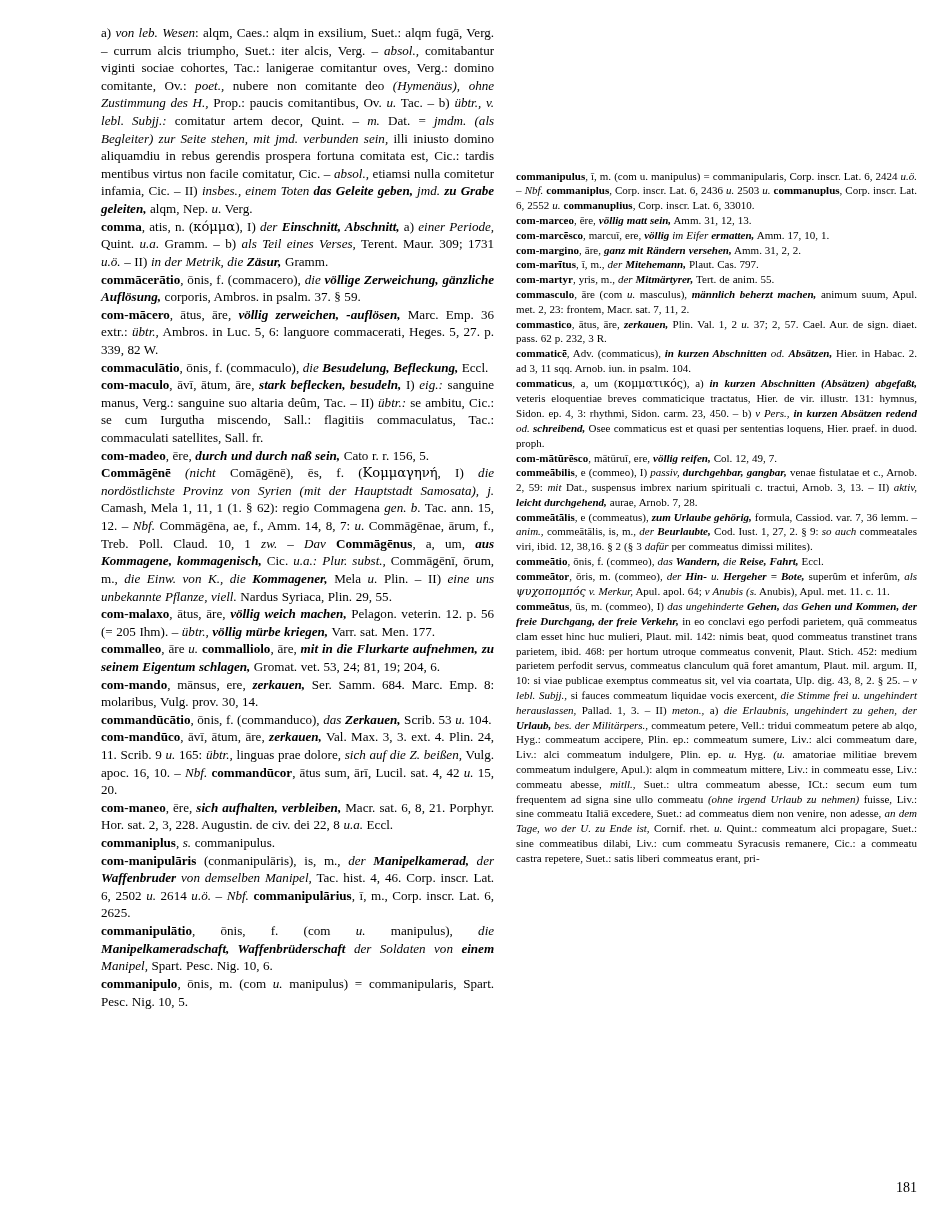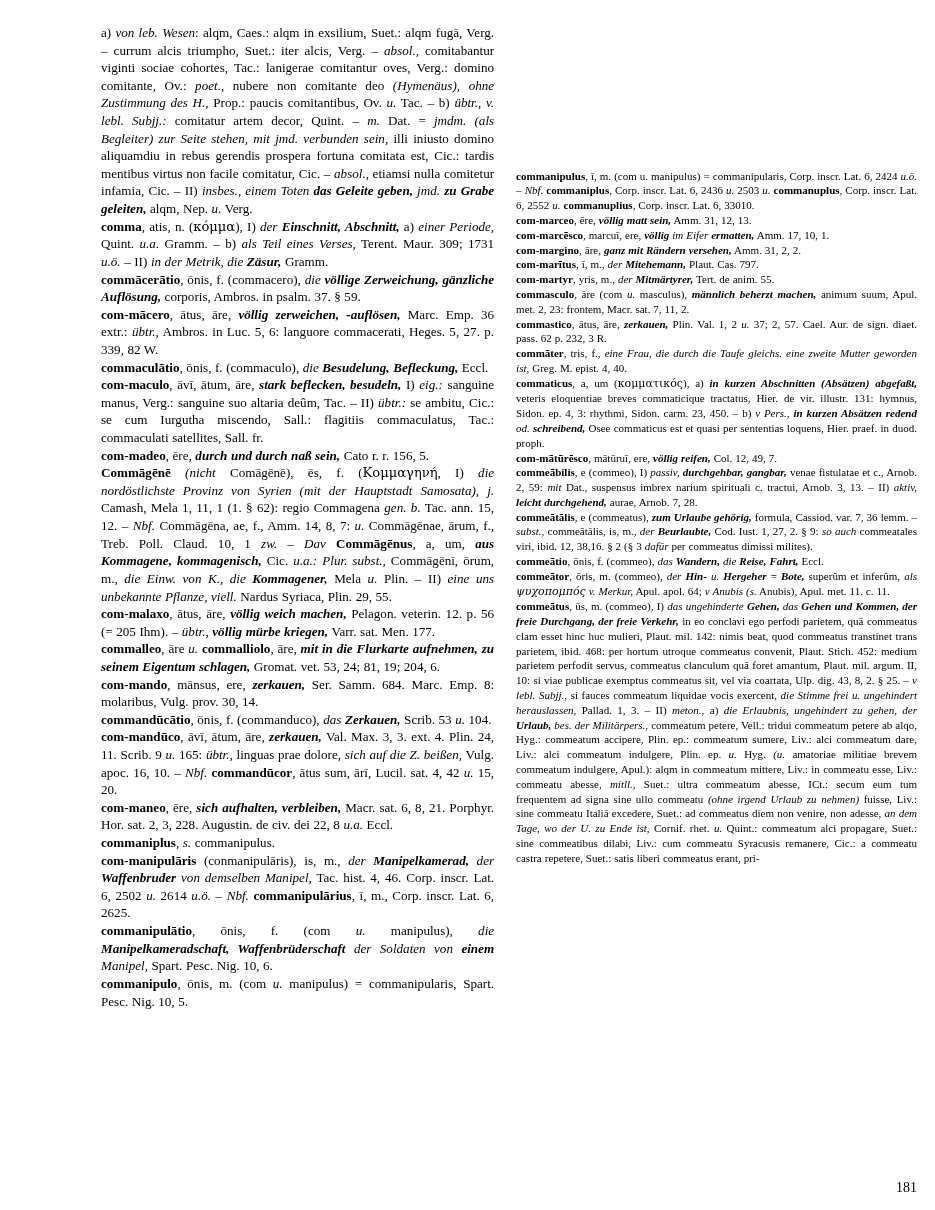--- a/index.html
+++ b/index.html
@@ -88,24 +88,24 @@
       </div>
     <div class="col col-right" id="right-col">
         <p class="entry"><b>commanipulus</b>, ī, m. (com u. manipulus) = commanipularis, Corp. inscr. Lat. 6, 2424 <i>u.ö.</i> – <i>Nbf.</i> <b>commaniplus</b>, Corp. inscr. Lat. 6, 2436 <i>u.</i> 2503 <i>u.</i> <b>commanuplus</b>, Corp. inscr. Lat. 6, 2552 <i>u.</i> <b>commanuplius</b>, Corp. inscr. Lat. 6, 33010.</p>
         <p class="entry"><b>com-marceo</b>, ēre, <b><i>völlig matt sein,</i></b> Amm. 31, 12, 13.</p>
         <p class="entry"><b>com-marcēsco</b>, marcuī, ere, <b><i>völlig</i></b> <i>im Eifer</i> <b><i>ermatten,</i></b> Amm. 17, 10, 1.</p>
         <p class="entry"><b>com-margino</b>, āre, <b><i>ganz mit Rändern versehen,</i></b> Amm. 31, 2, 2.</p>
         <p class="entry"><b>com-marītus</b>, ī, m., <i>der <b>Mitehemann,</b></i> Plaut. Cas. 797.</p>
         <p class="entry"><b>com-martyr</b>, yris, m., <i>der <b>Mitmärtyrer,</b></i> Tert. de anim. 55.</p>
         <p class="entry"><b>commasculo</b>, āre (com <i>u.</i> masculus), <b><i>männlich beherzt machen,</i></b> animum suum, Apul. met. 2, 23: frontem, Macr. sat. 7, 11, 2.</p>
         <p class="entry"><b>commastico</b>, ātus, āre, <b><i>zerkauen,</i></b> Plin. Val. 1, 2 <i>u.</i> 37; 2, 57. Cael. Aur. de sign. diaet. pass. 62 p. 232, 3 R.</p>
-        <p class="entry"><b>commāter</b>, tris, f., <i>eine Frau, die durch die Taufe gleichs. eine zweite Mutter geworden ist,</i> Greg. M. epist. 4, 40.</p>
+        <p class="entry"><b>commaticē</b>, Adv. (commaticus), <b><i>in kurzen Abschnitten</i></b> <i>od.</i> <b><i>Absätzen,</i></b> Hier. in Habac. 2. ad 3, 11 sqq. Arnob. iun. in psalm. 104.</p>
         <p class="entry"><b>commaticus</b>, a, um (<span class="gr">κομματικóς</span>), a) <b><i>in kurzen Abschnitten (Absätzen) abgefaßt,</i></b> veteris eloquentiae breves commaticique tractatus, Hier. de vir. illustr. 131: hymnus, Sidon. ep. 4, 3: rhythmi, Sidon. carm. 23, 450. – b) <i>v Pers.,</i> <b><i>in kurzen Absätzen redend</i></b> <i>od.</i> <b><i>schreibend,</i></b> Osee commaticus est et quasi per sententias loquens, Hier. praef. in duod. proph.</p>
         <p class="entry"><b>com-mātūrēsco</b>, mātūruī, ere, <b><i>völlig reifen,</i></b> Col. 12, 49, 7.</p>
         <p class="entry"><b>commeābilis</b>, e (commeo), I) <i>passiv,</i> <b><i>durchgehbar, gangbar,</i></b> venae fistulatae et c., Arnob. 2, 59: <i>mit</i> Dat., suspensus imbrex narium spirituali c. tractui, Arnob. 3, 13. – II) <i>aktiv,</i> <b><i>leicht durchgehend,</i></b> aurae, Arnob. 7, 28.</p>
-        <p class="entry"><b>commeātālis</b>, e (commeatus), <b><i>zum Urlaube gehörig,</i></b> formula, Cassiod. var. 7, 36 lemm. – <i>subst.,</i> commeātālis, is, m., <i>der <b>Beurlaubte,</b></i> Cod. Iust. 1, 27, 2. § 9: <i>so auch</i> commeatales viri, ibid. 12, 38,16. § 2 (§ 3 <i>dafür</i> per commeatus dimissi milites).</p>
+        <p class="entry"><b>commeātālis</b>, e (commeatus), <b><i>zum Urlaube gehörig,</i></b> formula, Cassiod. var. 7, 36 lemm. – <i>anim.,</i> commeātālis, is, m., <i>der <b>Beurlaubte,</b></i> Cod. Iust. 1, 27, 2. § 9: <i>so auch</i> commeatales viri, ibid. 12, 38,16. § 2 (§ 3 <i>dafür</i> per commeatus dimissi milites).</p>
         <p class="entry"><b>commeātio</b>, ōnis, f. (commeo), <i>das <b>Wandern,</b> die <b>Reise, Fahrt,</b></i> Eccl.</p>
         <p class="entry"><b>commeātor</b>, ōris, m. (commeo), <i>der <b>Hin-</b> u. <b>Hergeher = Bote,</b></i> superûm et inferûm, <i>als</i> <span class="gr"><i>ψυχοπομπóς</i></span> <i>v. Merkur,</i> Apul. apol. 64; <i>v Anubis (s.</i> Anubis), Apul. met. 11. c. 11.</p>
         <p class="entry"><b>commeātus</b>, ūs, m. (commeo), I) <i>das ungehinderte <b>Gehen,</b> das <b>Gehen und Kommen, der freie Durchgang, der freie Verkehr,</b></i> in eo conclavi ego perfodi parietem, quā commeatus clam esset hinc huc mulieri, Plaut. mil. 142: nimis beat, quod commeatus transtinet trans parietem, ibid. 468: per hortum utroque commeatus convenit, Plaut. Stich. 452: medium parietem perfodit servus, commeatus clanculum quā foret amantum, Plaut. mil. argum. II, 10: si viae publicae exemptus commeatus sit, vel via coartata, Ulp. dig. 43, 8, 2. § 25. – <i>v lebl. Subjj.,</i> si fauces commeatum liquidae vocis exercent, <i>die Stimme frei u. ungehindert herauslassen,</i> Pallad. 1, 3. – II) <i>meton.,</i> a) <i>die Erlaubnis, ungehindert zu gehen, der <b>Urlaub,</b> bes. der Militärpers.,</i> commeatum petere, Vell.: tridui commeatum petere ab alqo, Hyg.: commeatum accipere, Plin. ep.: commeatum sumere, Liv.: alci commeatum dare, Liv.: alci commeatum indulgere, Plin. ep. <i>u.</i> Hyg. <i>(u.</i> amatoriae militiae brevem commeatum indulgere, Apul.): alqm in commeatum mittere, Liv.: in commeatu esse, Liv.: commeatu abesse, <i>mitll.,</i> Suet.: ultra commeatum abesse, ICt.: secum eum tum frequentem ad signa sine ullo commeatu <i>(ohne irgend Urlaub zu nehmen)</i> fuisse, Liv.: sine commeatu Italiā excedere, Suet.: ad commeatus diem non venire, non adesse, <i>an dem Tage, wo der U. zu Ende ist,</i> Cornif. rhet. <i>u.</i> Quint.: commeatum alci propagare, Suet.: sine commeatibus dilabi, Liv.: cum commeatu Syracusis remanere, Cic.: a commeatu castra repetere, Suet.: satis liberi commeatus erant, pri-</p>
       </div>
   </div>
   <div class="folio">181</div>
 </div>
 
 </body></html>

